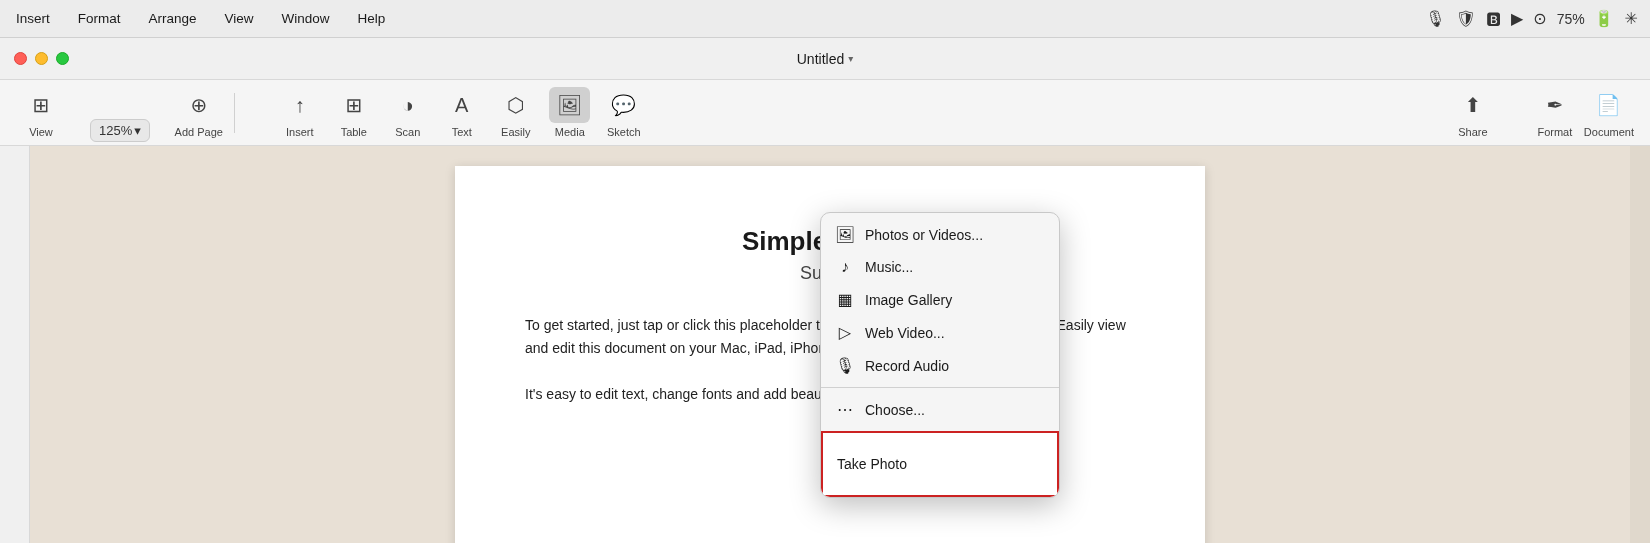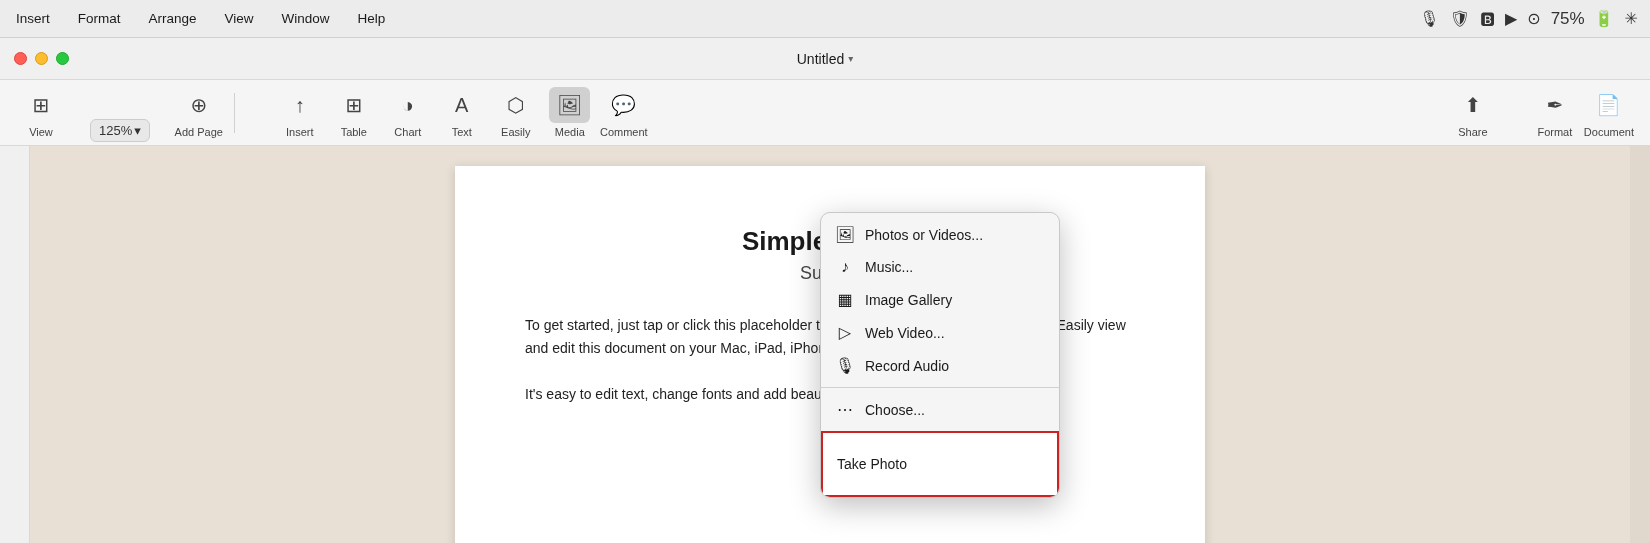--- a/index.html
+++ b/index.html
@@ -40,21 +40,21 @@
       align-items: center;
       gap: 10px;
       font-size: 13px;
       color: #333;
     }
     .status-icon {
       font-size: 16px;
       color: #333;
     }
     .battery-info {
-      font-size: 17px;
+      font-size: 14px;
       font-weight: 500;
     }
 
     
     .window {
       display: flex;
       flex-direction: column;
       flex: 1;
       background: #a16207;
       overflow: hidden;
@@ -349,21 +349,21 @@
       <div class="toolbar-group">
         <div class="toolbar-icon-box">
           <span class="toolbar-icon">⊞</span>
         </div>
         <span class="toolbar-label">Table</span>
       </div>
       <div class="toolbar-group">
         <div class="toolbar-icon-box">
           <span class="toolbar-icon">◑</span>
         </div>
-        <span class="toolbar-label">Chart</span>
+        <span class="toolbar-label">Scan</span>
       </div>
       <div class="toolbar-group">
         <div class="toolbar-icon-box">
           <span class="toolbar-icon">A</span>
         </div>
         <span class="toolbar-label">Text</span>
       </div>
       <div class="toolbar-group">
         <div class="toolbar-icon-box">
           <span class="toolbar-icon">⬡</span>
@@ -373,21 +373,21 @@
       <div class="toolbar-group">
         <div class="toolbar-icon-box highlighted">
           <span class="toolbar-icon">🖼</span>
         </div>
         <span class="toolbar-label">Media</span>
       </div>
       <div class="toolbar-group">
         <div class="toolbar-icon-box">
           <span class="toolbar-icon">💬</span>
         </div>
-        <span class="toolbar-label">Comment</span>
+        <span class="toolbar-label">Sketch</span>
       </div>
     </div>
 
     <div class="toolbar-right">
       <div class="toolbar-group">
         <div class="toolbar-icon-box">
           <span class="toolbar-icon">⬆</span>
         </div>
         <span class="toolbar-label">Share</span>
       </div>

